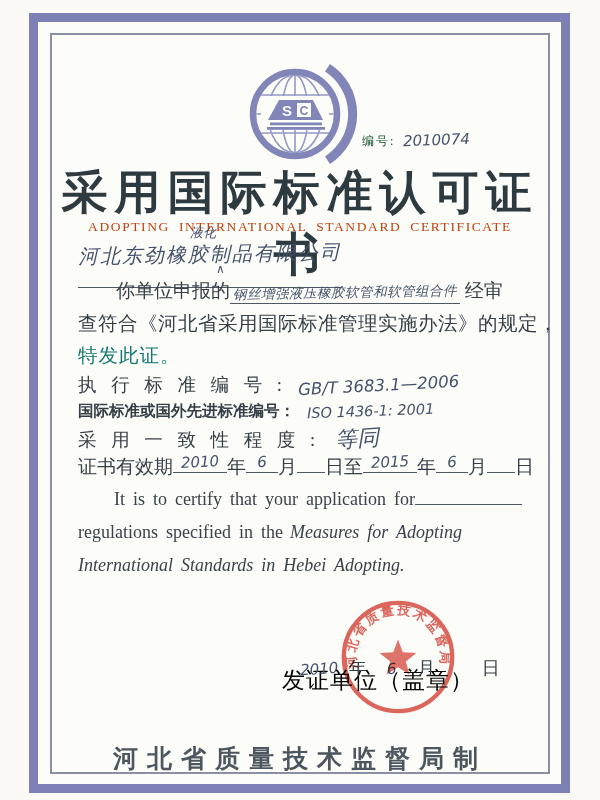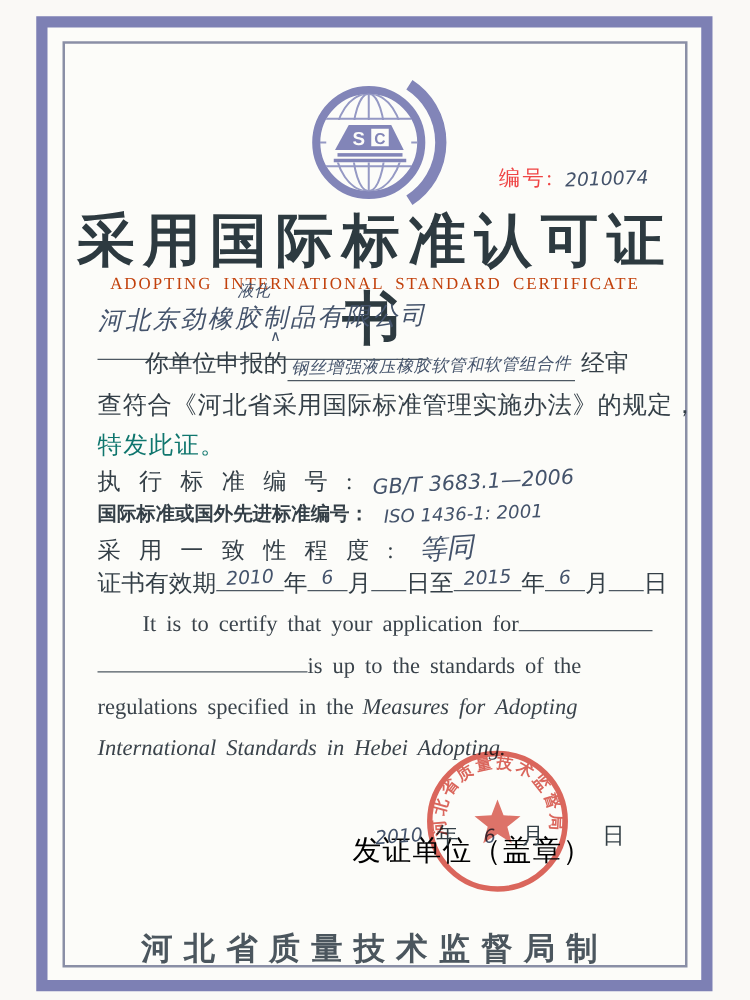--- a/index.html
+++ b/index.html
@@ -15,21 +15,21 @@
   }
   .inner-frame{
     position:absolute;left:50px;top:33px;right:50px;bottom:26px;
     border:2px solid #8a8fa6;
   }
   .abs{position:absolute;}
   
   .logo-wrap{left:242px;top:54px;width:118px;height:120px;}
   
   .serial-row{left:362px;top:131px;white-space:nowrap;}
-  .serial-label{font-size:17px;color:#ef4444;letter-spacing:2px;margin-left:37px;}
+  .serial-label{font-size:12px;color:#14532d;letter-spacing:2px;}
   
   .title{left:52px;right:52px;top:162px;text-align:center;
     font-size:46px;font-weight:700;letter-spacing:7px;color:#2d3a40;}
   .subtitle{left:52px;right:52px;top:219px;text-align:center;
     font-size:13.5px;letter-spacing:1.6px;color:#c2410c;word-spacing:4px;}
   
   .hw{font-family:"DejaVu Sans",sans-serif;font-style:italic;color:#44536b;}
   
   .company-block{left:78px;top:241px;}
   .company-line{display:inline-block;border-bottom:1.6px solid #4d5862;
@@ -175,24 +175,20 @@
       </span>
     <span>月</span>
     <span class="blank" style="width:28px"></span>
     <span>日</span>
   </div>
 
   <div class="abs english">
     <div class="en-row">
       <span style="padding-left:36px">It is to certify that your application for</span>
       <span class="blank grow"></span>
-    </div>
-    <div class="en-row">
-      <span class="blank" style="width:168px"></span>
-      <span>is up to the standards of the</span>
     </div>
     <div class="en-row">
       <span>regulations specified in the</span>
       <span class="en-ital">Measures for Adopting</span>
     </div>
     <div class="en-row">
       <span class="en-ital" style="margin-left:0">International Standards in Hebei Adopting.</span>
     </div>
   </div>
 

